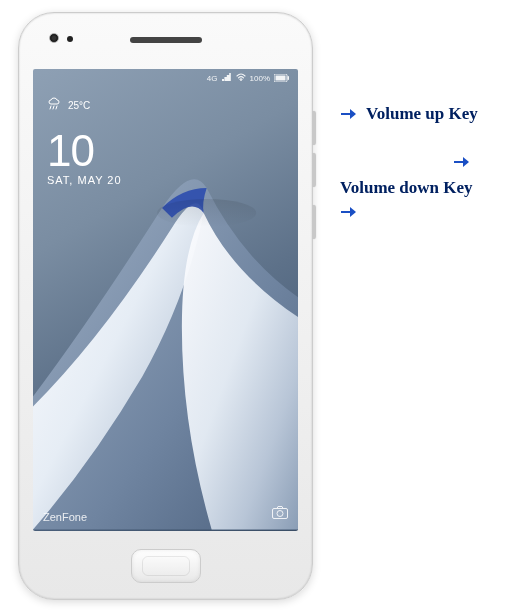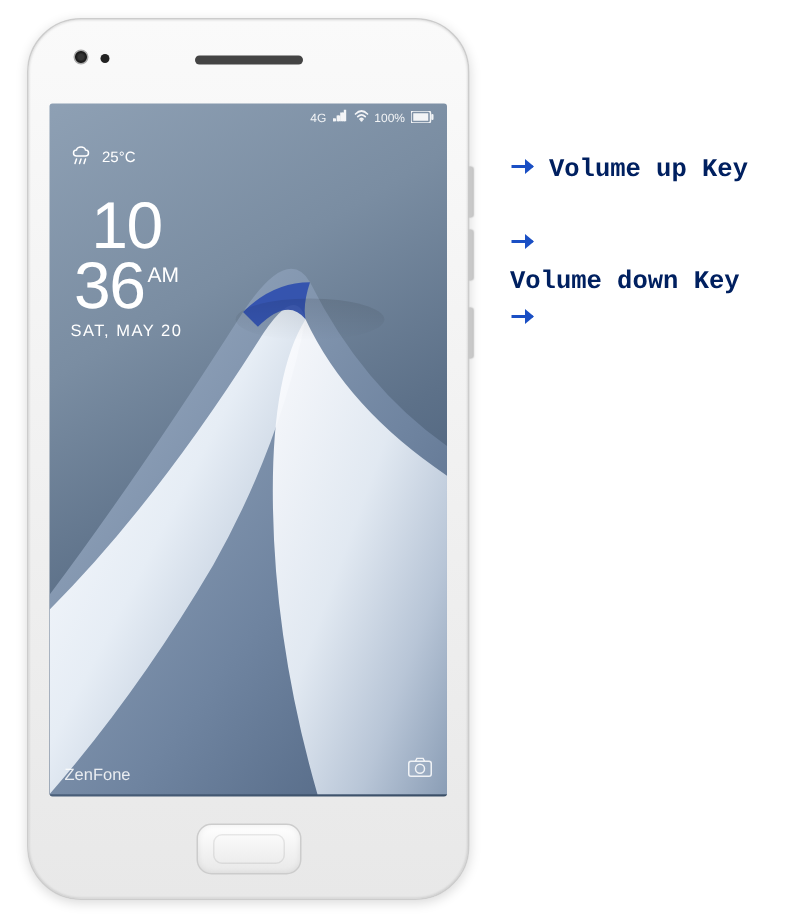--- a/index.html
+++ b/index.html
@@ -15,21 +15,20 @@
   .phone {
     position: absolute;
     left: 18px;
     top: 12px;
     width: 295px;
     height: 588px;
     background: linear-gradient(180deg, #fafafa, #e8e8e8);
     border-radius: 36px;
     box-shadow: 0 2px 8px rgba(0,0,0,0.15), inset 0 0 2px rgba(0,0,0,0.2);
     border: 1px solid #ccc;
-    text-align: center;
   }
   .side-button {
     position: absolute;
     right: -3px;
     width: 3px;
     background: #c8c8c8;
     border-radius: 0 2px 2px 0;
     box-shadow: 1px 0 1px rgba(0,0,0,0.2);
   }
   .btn-volup { top: 98px; height: 34px; }
@@ -144,23 +143,23 @@
     content: "";
     position: absolute;
     inset: 6px 10px;
     border-radius: 6px;
     border: 1px solid rgba(0,0,0,0.08);
   }
   
   .label {
     position: absolute;
     display: flex;
-    align-items: flex-start;
+    align-items: flex-end;
     gap: 6px;
-    font-family: Liberation Mono, monospace;
+    font-family: Liberation Serif, serif;
   }
   .label .arrow {
     color: #1a4fc4;
     font-size: 18px;
     line-height: 1;
   }
   .label .text {
     color: #002060;
     font-weight: 700;
     font-size: 17px;
@@ -246,23 +245,20 @@
             <line x1="4" y1="9" x2="3" y2="12" stroke="#fff" stroke-width="1" stroke-linecap="round"></line>
             <line x1="7" y1="9" x2="6" y2="12" stroke="#fff" stroke-width="1" stroke-linecap="round"></line>
             <line x1="10" y1="9" x2="9" y2="12" stroke="#fff" stroke-width="1" stroke-linecap="round"></line>
           </svg>
       </span>
       <span>25°C</span>
     </div>
 
     <div class="clock">
       <div class="clock-hh">10</div>
-      <div>
-        <span class="clock-mm">36</span><span class="clock-ampm">AM</span>
-      </div>
       <div class="clock-date">SAT, MAY 20</div>
     </div>
 
     <div class="brand">ZenFone</div>
 
     <div class="camera-icon">
       <svg width="16" height="13" viewBox="0 0 16 13">
           <rect x="0.5" y="2.5" width="15" height="10" rx="1.5" fill="none" stroke="#fff" stroke-width="1"></rect>
           <path d="M5 2.5 L6 0.5 L10 0.5 L11 2.5" fill="none" stroke="#fff" stroke-width="1"></path>
           <circle cx="8" cy="7.5" r="3" fill="none" stroke="#fff" stroke-width="1"></circle>

